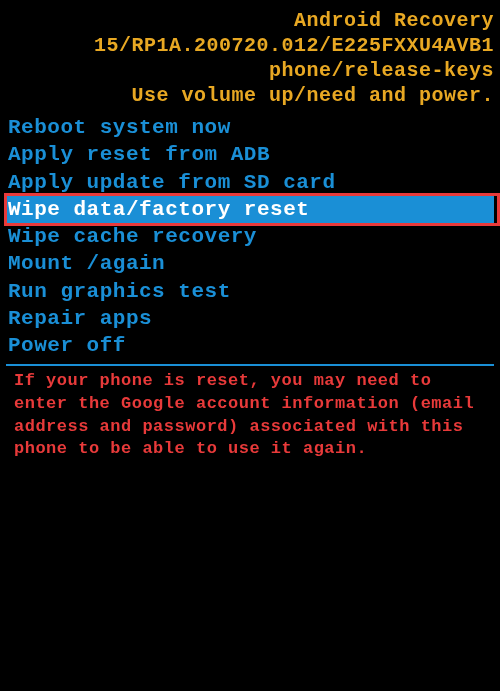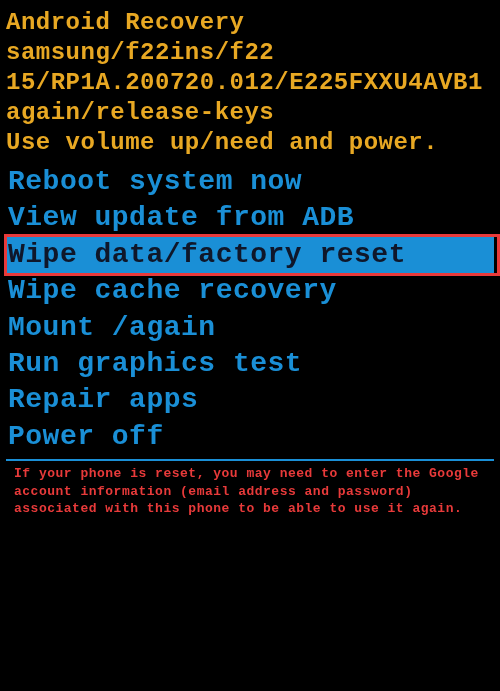--- a/index.html
+++ b/index.html
@@ -14,76 +14,77 @@
       font-family: 'Courier New', monospace;
       font-weight: bold;
       overflow: hidden;
       position: relative;
     }
     .container {
       padding: 8px 6px;
     }
     .header-line {
       color: #e8a823;
-      font-size: 24px;
+      font-size: 20px;
       line-height: 1.25;
       letter-spacing: 0.5px;
+      text-align: right;
     }
     .menu {
       margin-top: 6px;
     }
     .menu-item {
       color: #1a8fd6;
-      font-size: 28px;
+      font-size: 21px;
       line-height: 1.3;
       letter-spacing: 0.5px;
       padding: 0 2px;
     }
     .menu-item.selected {
       background: #1a8fd6;
-      color: #0f172a;
+      color: #ffffff;
       position: relative;
     }
     .highlight-box {
       position: absolute;
       border: 3px solid #e83a3a;
       left: -2px;
       right: -6px;
       top: -3px;
       bottom: -3px;
       pointer-events: none;
     }
     .divider {
       height: 2px;
       background: #1a8fd6;
       margin: 4px 0 2px 0;
     }
     .warning {
       color: #e83a3a;
-      font-size: 13px;
+      font-size: 17px;
       line-height: 1.35;
       letter-spacing: 0.5px;
       padding: 2px 4px 0 8px;
     }
   </style>
 </head>
 <body>
 
 <div class="container">
   <div class="header">
     <div class="header-line">Android Recovery</div>
-    <div class="header-line">samsung/f22ins/f22</div>
     <div class="header-line">15/RP1A.200720.012/E225FXXU4AVB1</div>
-    <div class="header-line">again/release-keys</div>
+    <div class="header-line">phone/release-keys</div>
     <div class="header-line">Use volume up/need and power.</div>
   </div>
 
   <div class="menu">
     <div class="menu-item">Reboot system now</div>
-    <div class="menu-item">View update from ADB</div>
+    <div class="menu-item">Apply reset from ADB</div>
+    <div class="menu-item">Apply update from SD card</div>
     <div class="menu-item selected">
       <span>Wipe data/factory reset</span>
       <div class="highlight-box"></div>
     </div>
     <div class="menu-item">Wipe cache recovery</div>
     <div class="menu-item">Mount /again</div>
     <div class="menu-item">Run graphics test</div>
     <div class="menu-item">Repair apps</div>
     <div class="menu-item">Power off</div>
   </div>

